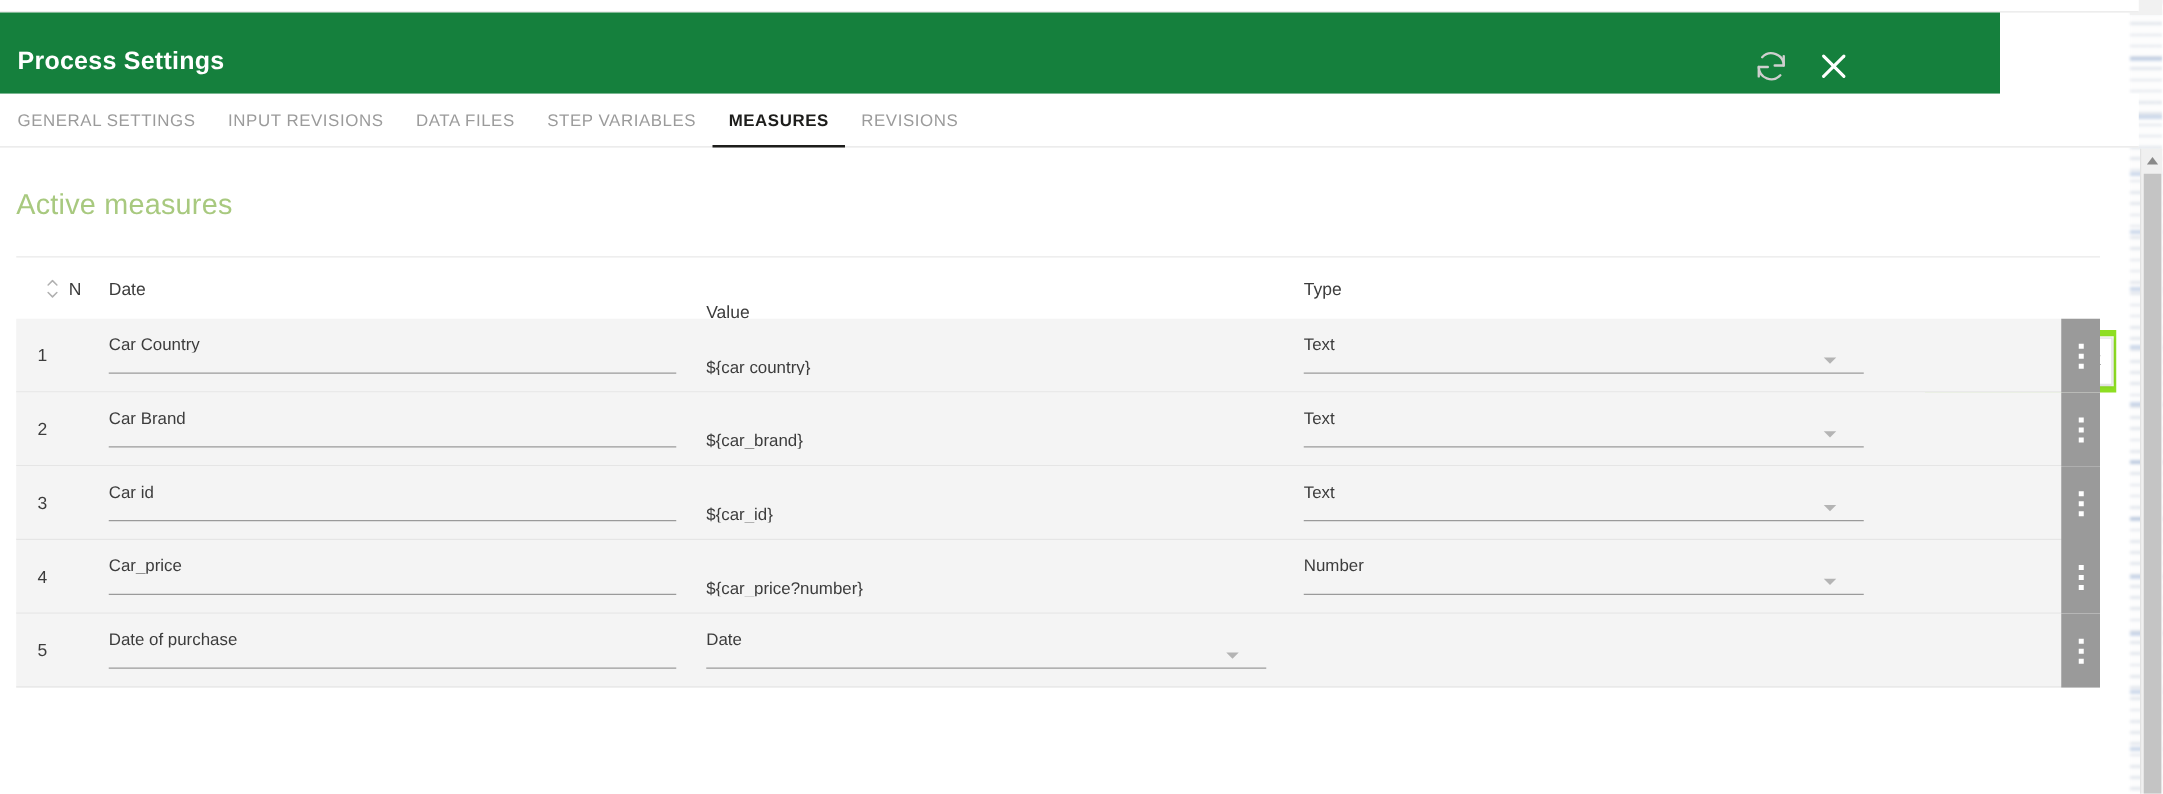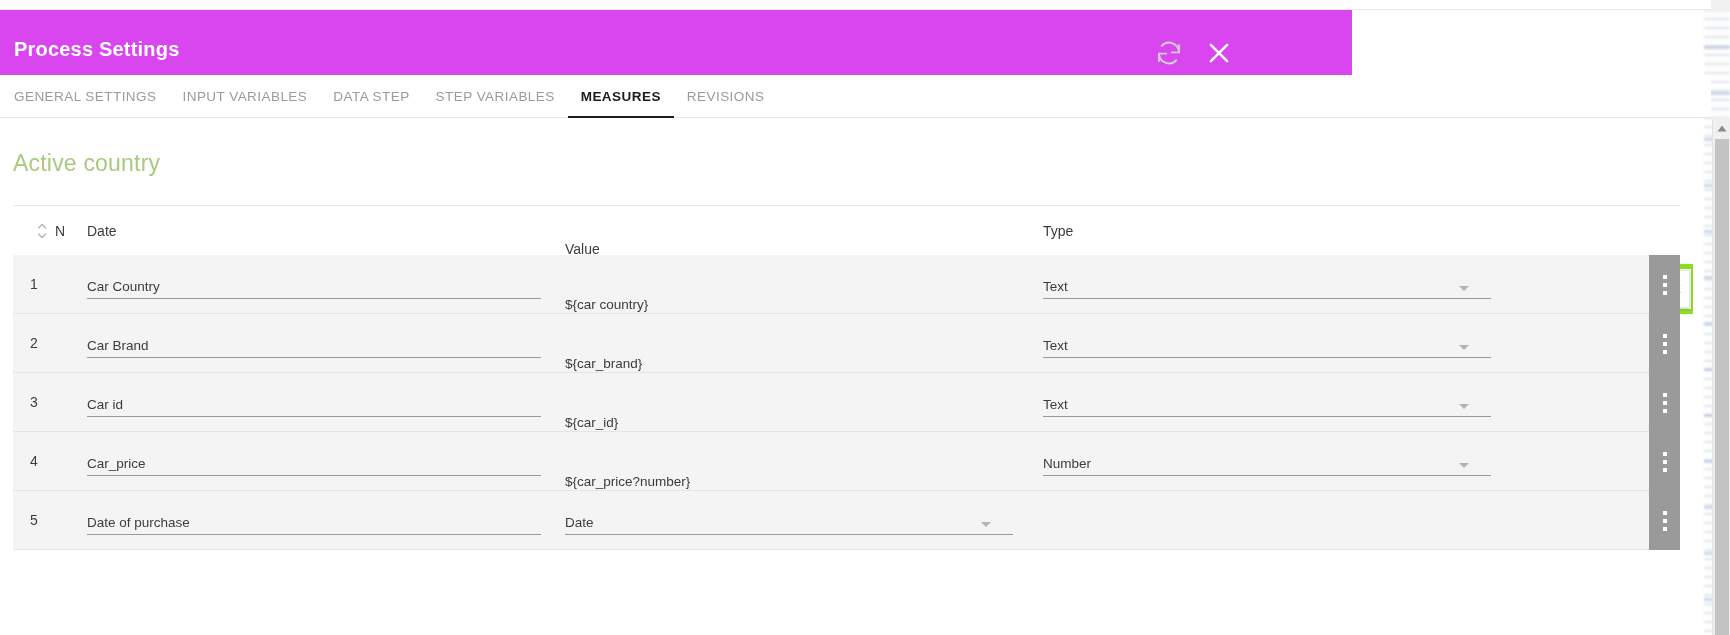--- a/index.html
+++ b/index.html
@@ -17,22 +17,22 @@
     background:
       repeating-linear-gradient(to bottom, rgba(120,140,170,.20) 0 2px, rgba(255,255,255,0) 2px 9px),
       repeating-linear-gradient(to bottom, rgba(90,130,190,.30) 0 3px, rgba(255,255,255,0) 3px 46px),
       #fdfdfd;
     filter: blur(1.1px);
   }
   .bg-strip-top { position:absolute; top:0; right:0; width:26px; height:12px; background:#f1f1f1; }
 
   
   .titlebar {
-    position:absolute; left:0; top:10px; width:1352px; height:65px;
-    background:#d946ef; color:#fff;
+    position:absolute; left:0; top:10px; width:1600px; height:65px;
+    background:#15803d; color:#fff;
   }
   .titlebar .title {
     position:absolute; left:14px; top:28px;
     font-size:20px; font-weight:600; letter-spacing:.2px; color:#ffffff;
   }
   .tb-icon {
     position:absolute; top:28px; width:30px; height:30px; cursor:pointer;
   }
   .tb-icon.refresh { right:168px; }
   .tb-icon.close   { right:118px; }
@@ -102,22 +102,22 @@
   .sort-icon { display:inline-block; width:10px; height:16px; position:relative; cursor:pointer; }
   .sort-icon svg { display:block; }
 
   .row {
     position:relative; height:59px; background:#f4f4f4;
     border-bottom:1px solid #e5e5e5; display:flex; align-items:center;
   }
   .row .col-n { font-size:14px; color:#3c3c3c; padding-left:17px; }
   .field {
     position:relative; height:30px; width:454px;
-    border-bottom:1px solid #9a9a9a; display:flex; align-items:flex-end;
-    padding-bottom:4px;
+    border-bottom:1px solid #9a9a9a; display:flex; 
+    padding-bottom:16px;
   }
   .field input {
     width:100%; border:0; outline:0; background:transparent;
     font-family:"Liberation Sans", sans-serif; font-size:13.5px; color:#3c3c3c;
     padding:0 2px 0 0;
   }
   .col-type .field { width:448px; padding-right:20px; }
   .caret {
     position:absolute; right:22px; bottom:7px;
     width:0; height:0; border-left:5px solid transparent; border-right:5px solid transparent;
@@ -171,31 +171,31 @@
       <svg width="30" height="30" viewBox="0 0 24 24" fill="none" stroke="#ffffff" stroke-width="2" stroke-linecap="round">
         <line x1="5.5" y1="5.5" x2="18.5" y2="18.5"></line>
         <line x1="18.5" y1="5.5" x2="5.5" y2="18.5"></line>
       </svg>
     </div>
   </div>
 
   <div class="tabbar">
     <div class="tabs">
       <div class="tab">GENERAL SETTINGS</div>
-      <div class="tab">INPUT VARIABLES</div>
-      <div class="tab">DATA STEP</div>
+      <div class="tab">INPUT REVISIONS</div>
+      <div class="tab">DATA FILES</div>
       <div class="tab">STEP VARIABLES</div>
       <div class="tab active">MEASURES</div>
       <div class="tab">REVISIONS</div>
     </div>
   </div>
 
   <div class="panel">
 
-    <div class="section-title">Active country</div>
+    <div class="section-title">Active measures</div>
 
     <div class="highlight-box"></div>
     <div class="add-measure">
       <span class="plus-glyph"></span>
       <span>ADD A MEASURE</span>
     </div>
 
     <div class="table">
 
       <div class="thead">

